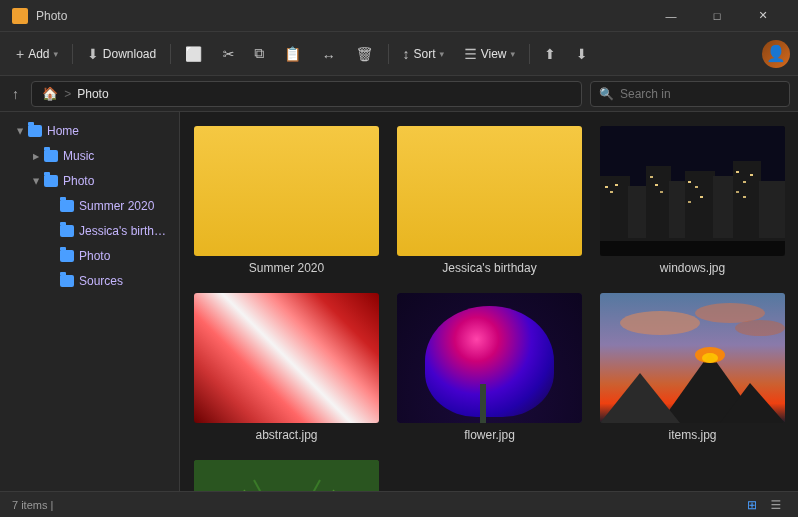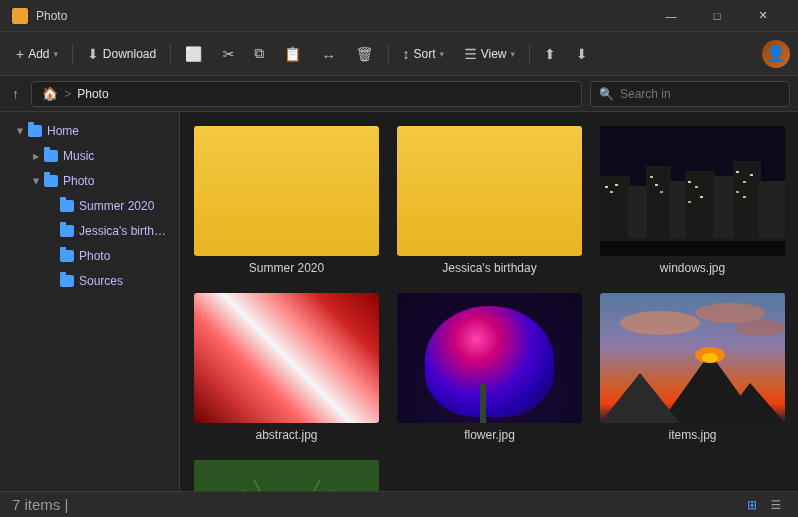--- a/index.html
+++ b/index.html
@@ -302,21 +302,21 @@
     #statusbar {
       background: #2b2b2b;
       height: 26px;
       display: flex;
       align-items: center;
       padding: 0 12px;
       border-top: 1px solid #3a3a3a;
       justify-content: space-between;
     }
     .status-text {
-      font-size: 15px;
+      font-size: 11px;
       color: #999;
     }
     .status-view-icons {
       display: flex;
       gap: 4px;
     }
     .status-view-btn {
       width: 20px;
       height: 18px;
       display: flex;

